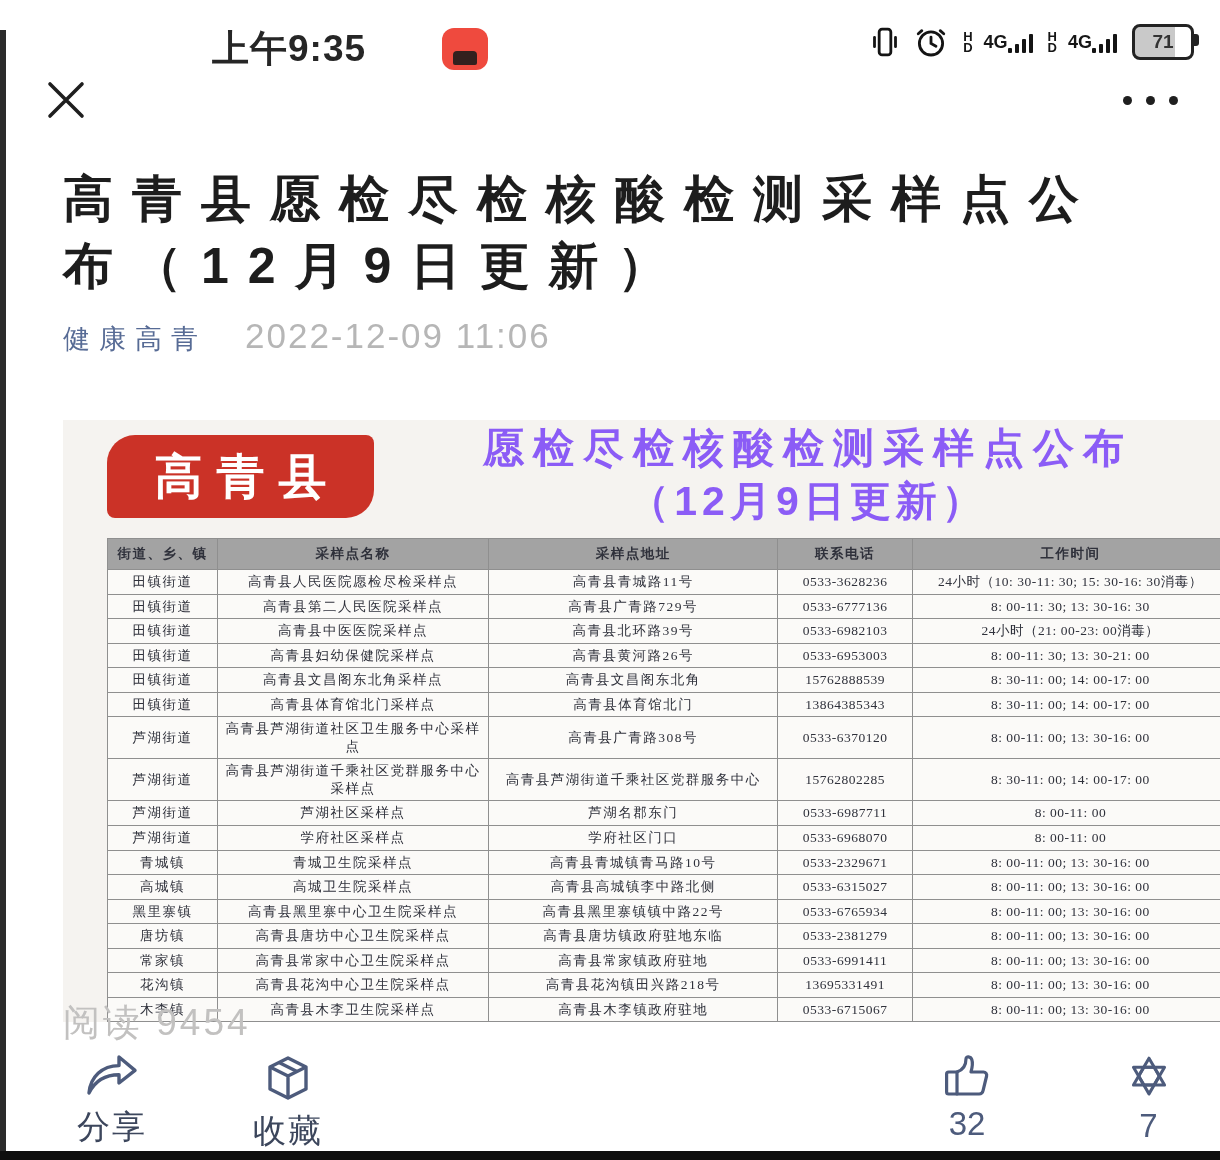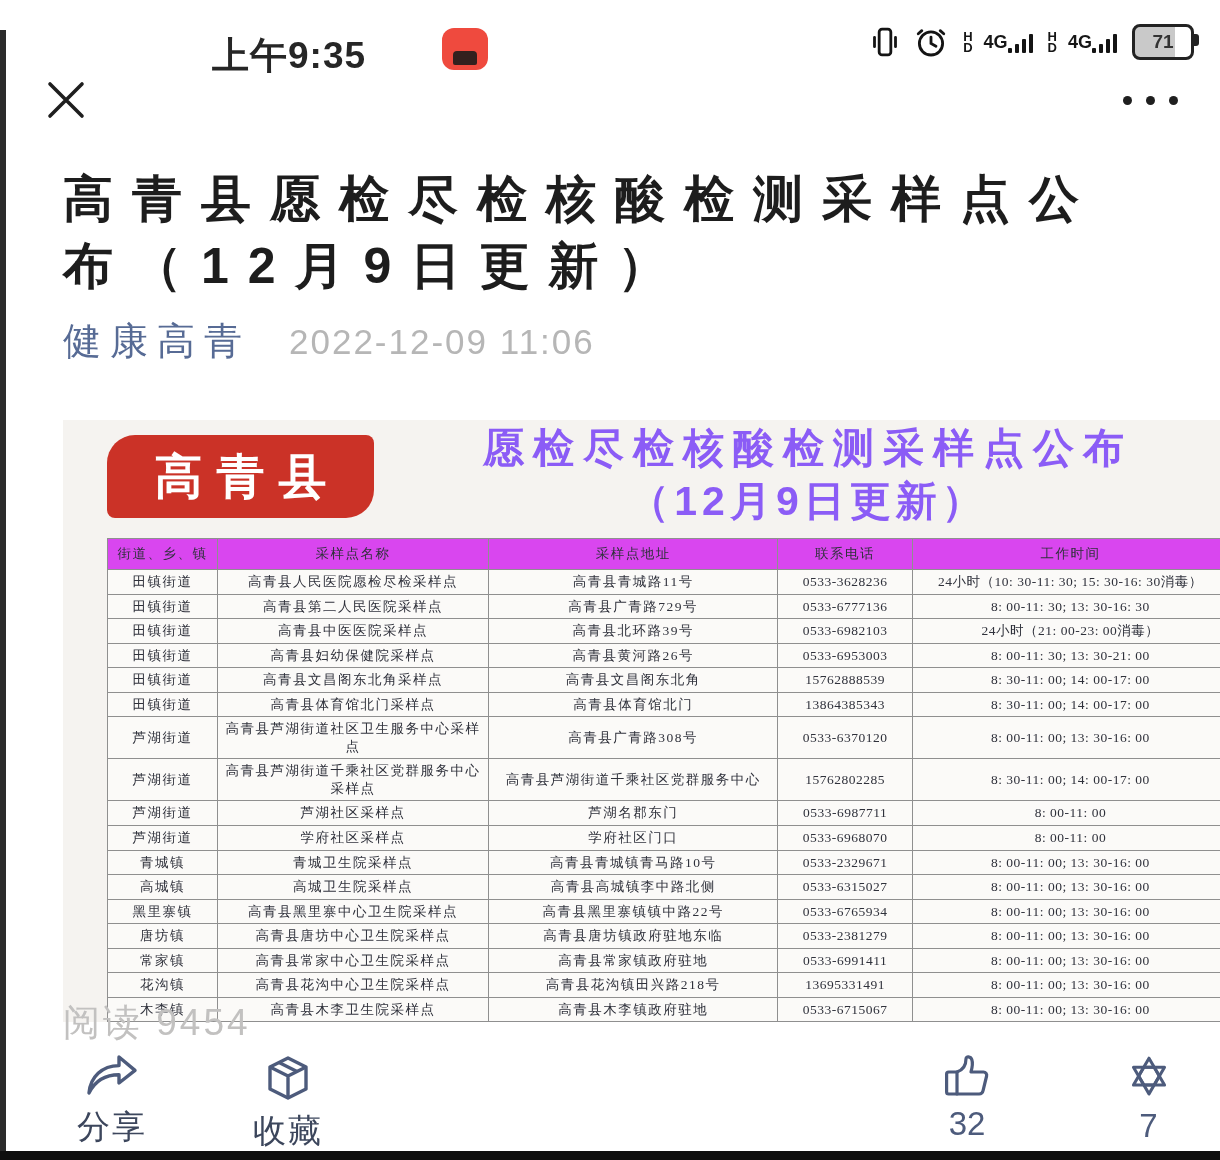--- a/index.html
+++ b/index.html
@@ -5,21 +5,21 @@
   html,body{margin:0;padding:0;background:#ffffff;}
   body{font-family:"Liberation Sans","DejaVu Sans",sans-serif;}
   .screen{position:relative;width:1220px;height:1160px;background:#ffffff;overflow:hidden;}
 
   
   .left-strip{position:absolute;left:0;top:30px;bottom:0;width:6px;background:#2b2b2b;}
   .bottom-strip{position:absolute;left:0;right:0;bottom:0;height:9px;background:#0f0f0f;}
 
   
   .status-bar{position:absolute;top:12px;left:0;right:0;height:54px;}
-  .sb-time{position:absolute;left:212px;top:12px;font-size:37px;font-weight:600;color:#262626;letter-spacing:1px;margin-top:7px;}
+  .sb-time{position:absolute;left:212px;top:12px;font-size:37px;font-weight:600;color:#262626;letter-spacing:1px;}
   .rec-icon{position:absolute;left:442px;top:16px;width:46px;height:42px;border-radius:12px;background:#ef4a3e;}
   .rec-icon::after{content:"";position:absolute;left:11px;bottom:5px;width:24px;height:14px;border-radius:4px 4px 2px 2px;background:#32201e;}
   .sb-right{position:absolute;right:26px;top:12px;display:flex;align-items:center;gap:15px;}
   .sig{display:flex;align-items:flex-end;gap:3px;}
   .hd{display:flex;flex-direction:column;font-size:13px;line-height:11px;font-weight:700;color:#161616;}
   .g4col{display:flex;flex-direction:row;align-items:flex-start;}
   .g4{font-size:18px;font-weight:600;color:#161616;line-height:16px;margin-left:8px;}
   .bars{display:flex;align-items:flex-end;gap:3px;height:19px;}
   .bars i{display:block;width:4px;background:#141414;border-radius:1px;}
   .b1{height:5px}.b2{height:9px}.b3{height:14px}.b4{height:19px}
@@ -28,35 +28,35 @@
   .battery span{font-size:19px;font-weight:600;color:#333;}
 
   
   .nav-close{position:absolute;left:40px;top:74px;width:52px;height:52px;cursor:pointer;}
   .nav-more{position:absolute;right:42px;top:96px;display:flex;gap:14px;cursor:pointer;}
   .nav-more i{width:9px;height:9px;border-radius:50%;background:#1f1f1f;}
 
   
   .title{position:absolute;left:63px;top:166px;width:1088px;font-size:50px;line-height:67px;font-weight:700;letter-spacing:19px;color:#1d1d1d;}
   .byline{position:absolute;left:63px;top:316px;display:flex;align-items:baseline;gap:38px;}
-  .author{font-size:38px;font-weight:500;color:#576b95;letter-spacing:9px;cursor:pointer;}
+  .author{font-size:27px;font-weight:500;color:#576b95;letter-spacing:9px;cursor:pointer;}
   .pub-date{font-size:35px;color:#b6b6b6;letter-spacing:2px;}
 
   
   .embed{position:absolute;left:63px;top:420px;width:1122px;background:#f5f3f0;padding-left:44px;}
   .banner{position:relative;height:112px;}
   .county-badge{position:absolute;left:0;top:15px;width:267px;height:83px;background:#cb3227;border-radius:28px 8px 28px 8px;display:flex;align-items:center;justify-content:center;color:#fff;font-size:48px;font-weight:700;letter-spacing:14px;text-indent:14px;}
   .banner-lines{position:absolute;left:280px;right:0;top:2px;text-align:center;color:#8b5cf6;font-weight:700;}
   .banner-l1{font-size:41px;letter-spacing:9px;line-height:53px;}
   .banner-l2{font-size:41px;letter-spacing:5px;line-height:53px;}
 
   table.sampling{width:100%;border-collapse:collapse;table-layout:fixed;margin-top:6px;
     font-family:"Liberation Serif","DejaVu Serif",serif;font-size:13.5px;color:#2f313b;letter-spacing:1.5px;}
   table.sampling th,table.sampling td{border:1px solid #8f8f8f;text-align:center;vertical-align:middle;padding:3px 2px;line-height:1.3;}
-  table.sampling th{background:#d946ef;font-weight:400;height:24px;text-align:center;}
+  table.sampling th{background:#a3a3a3;font-weight:700;height:24px;text-align:center;}
   table.sampling td{background:#fbfaf8;}
   table.sampling td:nth-child(4),table.sampling td:nth-child(5){white-space:nowrap;letter-spacing:0.5px;}
   col.c1{width:9.8%}col.c2{width:24.2%}col.c3{width:25.8%}col.c4{width:12.0%}col.c5{width:28.2%}
 
   .read-count{position:absolute;left:63px;top:998px;font-size:37px;color:#c2c1c0;letter-spacing:3px;}
 
   
   .action{position:absolute;top:1054px;display:flex;flex-direction:column;align-items:center;gap:7px;cursor:pointer;}
   .action svg{display:block;}
   .action .lbl{font-size:33px;color:#3c465c;letter-spacing:2px;}

